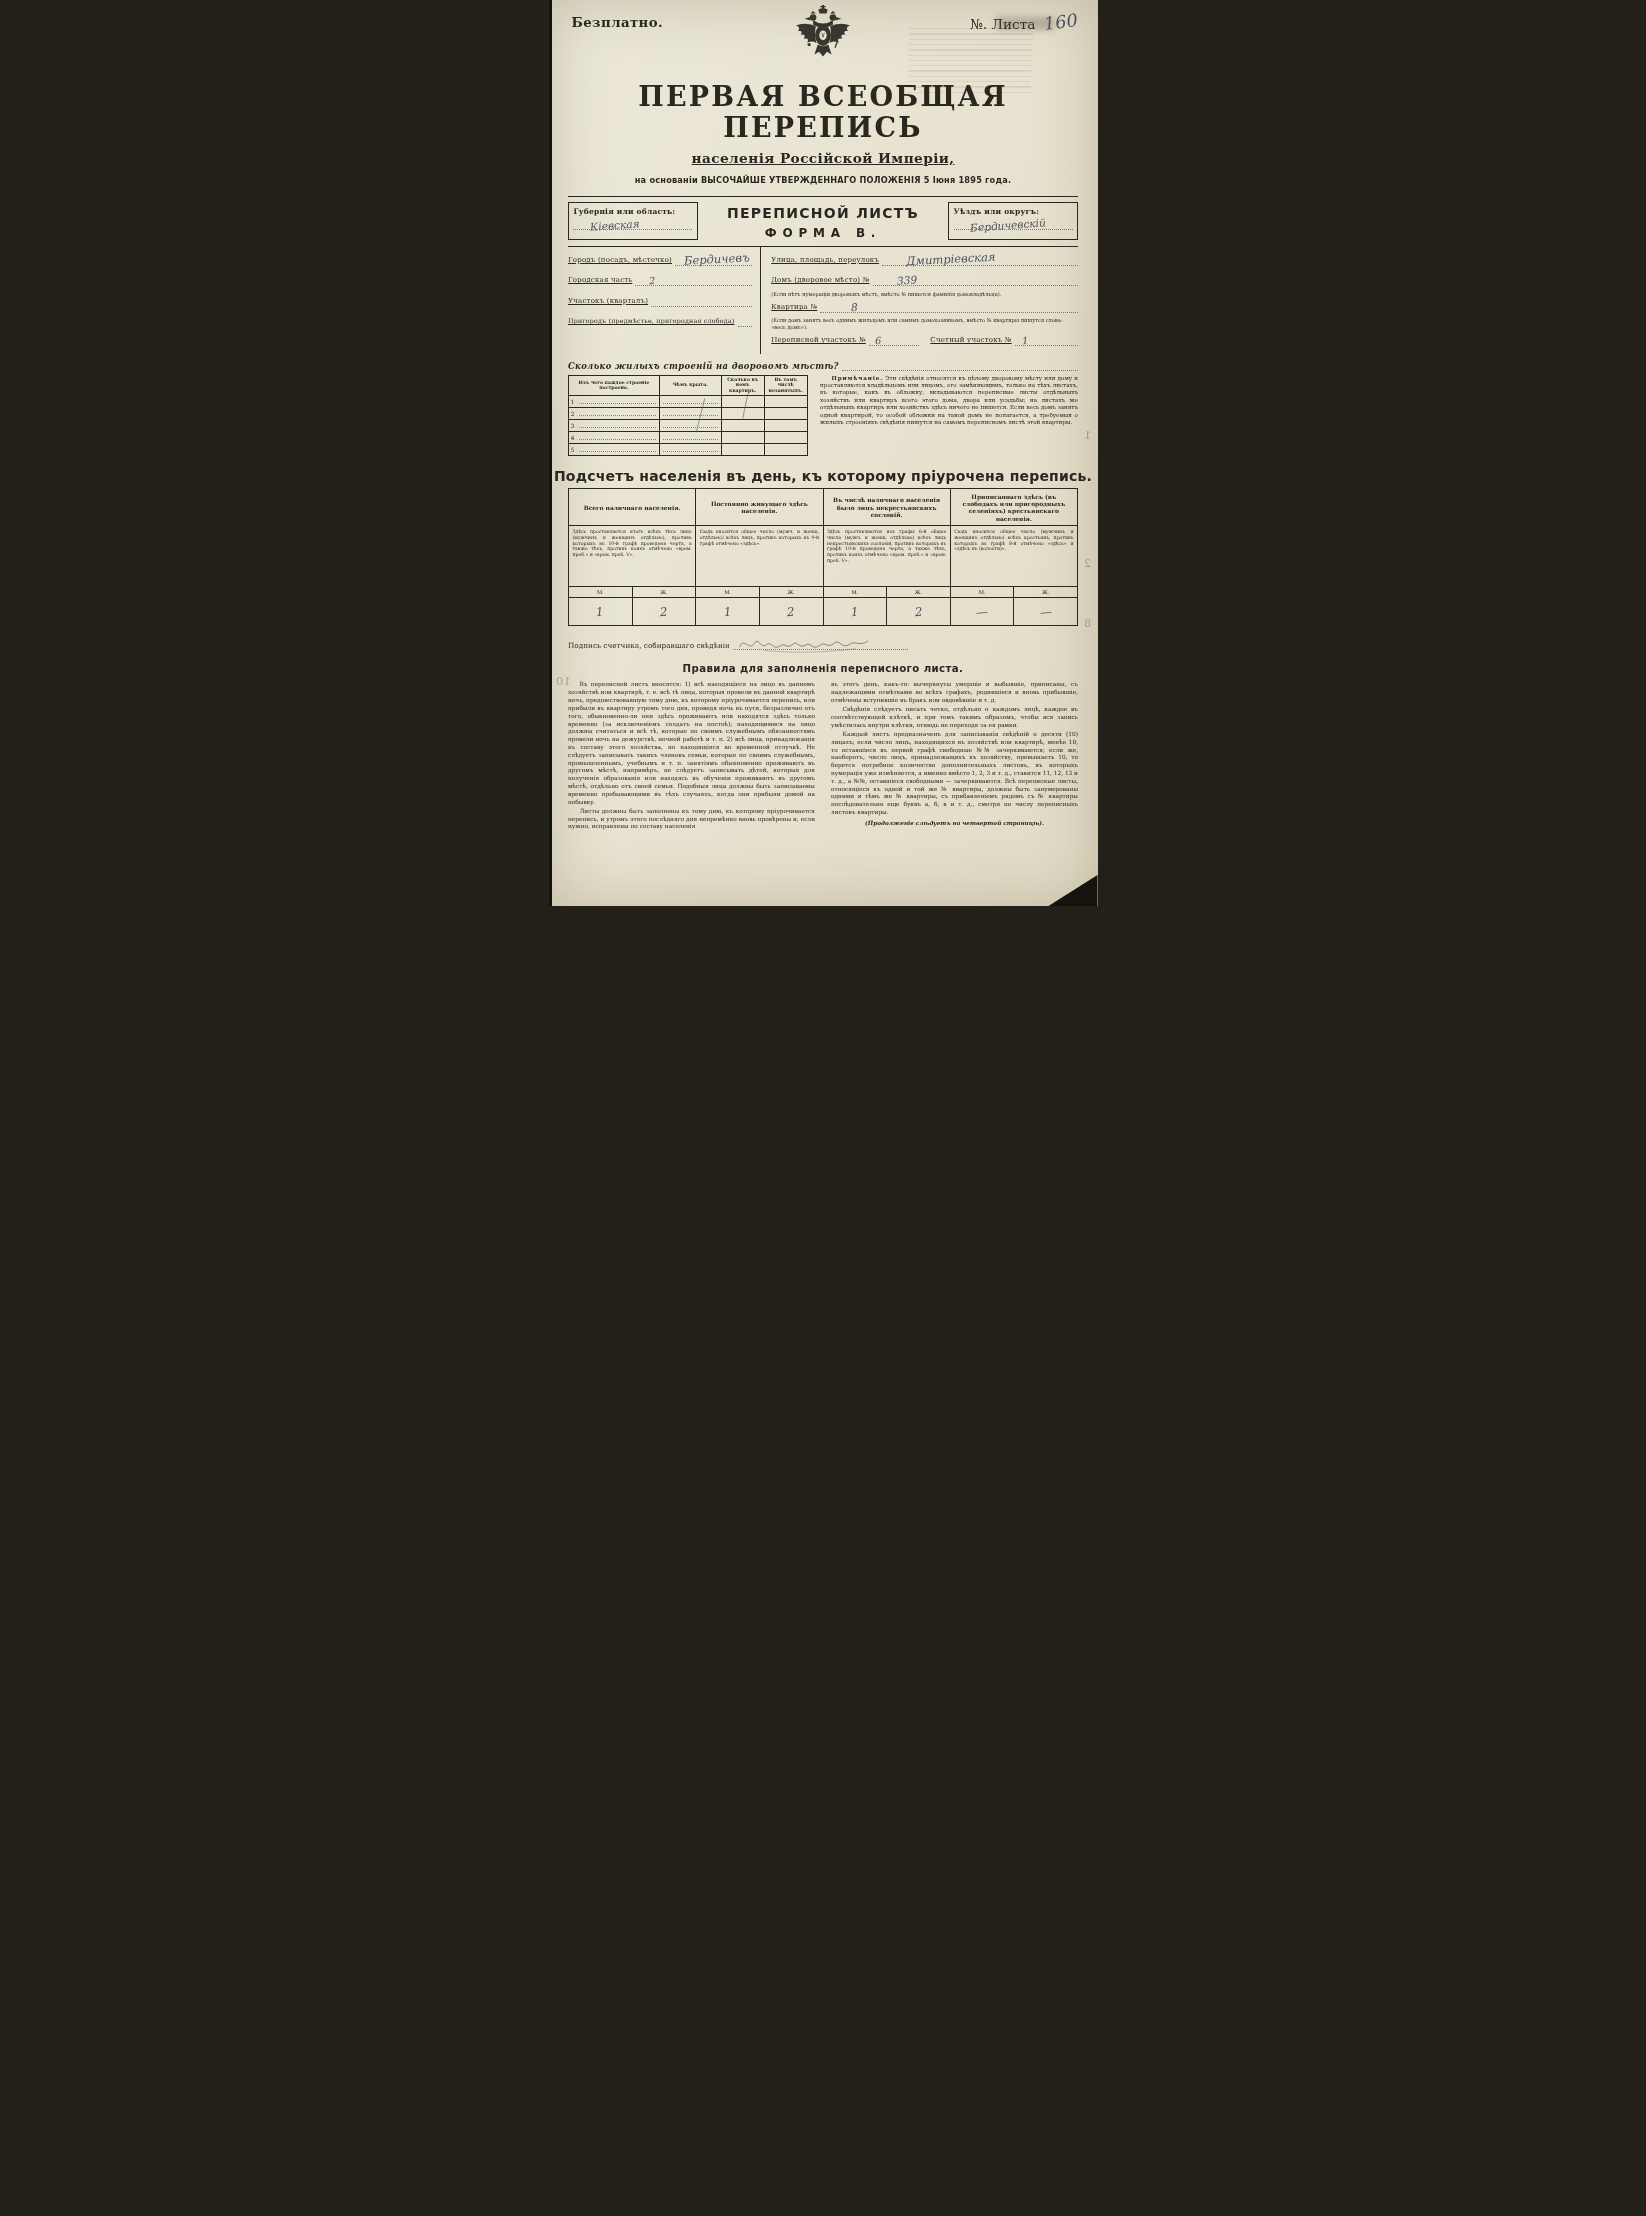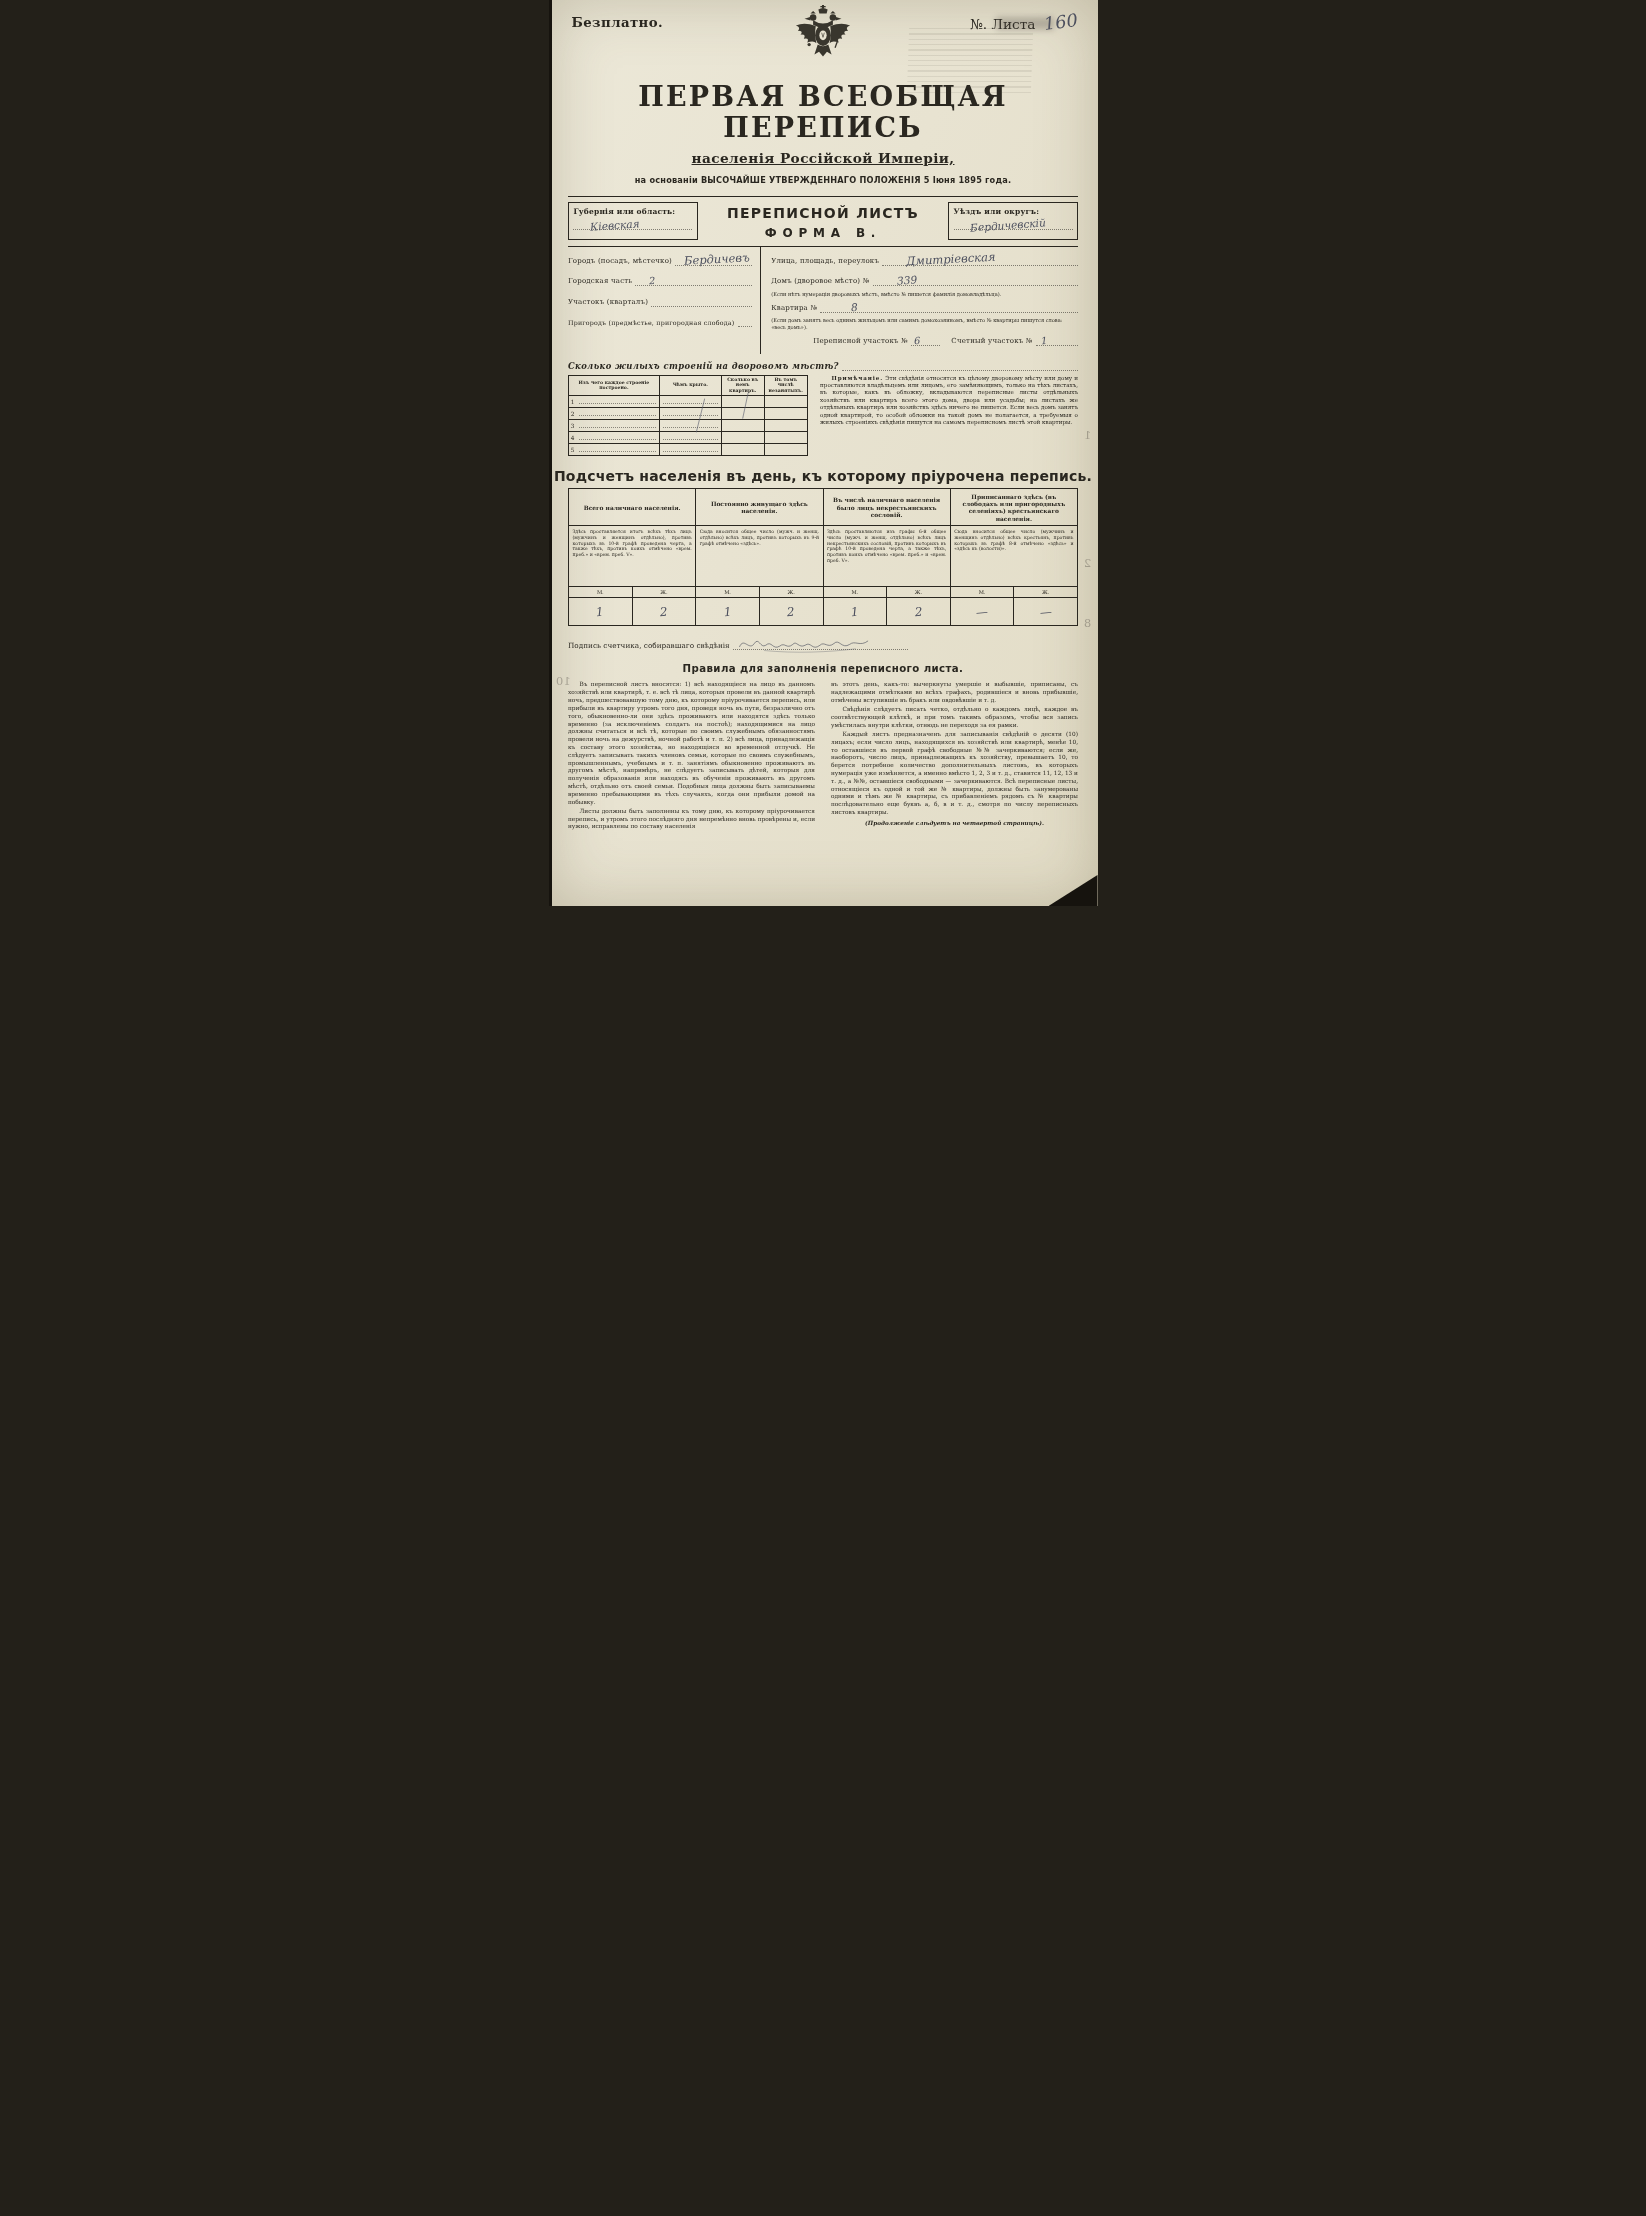--- a/index.html
+++ b/index.html
@@ -38,29 +38,29 @@
   .dotline { display:block; border-bottom:0.9px dotted rgba(40,38,32,.55); height:13.3px; position:relative; }
   .dotline .hand { position:absolute; left:14%; bottom:-1.8px; }
   .hv24 { font-size:10.6px; transform:rotate(-4deg); }
   .band-center { flex:1; text-align:center; font-family:"DejaVu Sans", sans-serif; font-weight:bold; padding-top:1.8px; }
   .bc1 { font-size:14px; letter-spacing:1.3px; }
   .bc2 { font-size:12px; letter-spacing:5.8px; margin-top:4.4px; }
   
   .addr { display:flex; margin:0 19.5px; border-top:0.9px solid #2a2720; }
   .addr-left { width:36%; padding:8.9px 8px 3.5px 0; border-right:0.9px solid #2a2720; }
   .addr-right { flex:1; padding:8.9px 0 3.5px 10.6px; }
-  .fld { display:flex; align-items:center; margin-bottom:10.6px; font-size:7px; }
+  .fld { display:flex; align-items:flex-start; margin-bottom:10.6px; font-size:7px;text-decoration:underline; }
   .fld .flabel { white-space:nowrap; letter-spacing:0.2px; }
   .fld.small .flabel { font-size:6.3px; }
   .fld .dots { flex:1; border-bottom:0.9px dotted rgba(40,38,32,.55); margin-left:3.1px; position:relative; height:8.9px; }
   .fld .dots .hand { position:absolute; left:12%; bottom:-0.9px; white-space:nowrap; }
   .hv26 { font-size:11.5px; transform:rotate(-3deg); }
   .hv22 { font-size:9.8px; transform:rotate(-3deg); }
   .note { font-size:5.1px; margin:-6.2px 0 6.2px; line-height:1.25; }
-  .prec { display:flex; gap:11.5px;margin-left:42px; }
+  .prec { display:flex; gap:11.5px; }
   .prec .fld { flex:1; margin-bottom:4.4px; }
   
   .q { margin:7px 19.5px 3.5px; display:flex; align-items:flex-end; }
   .qt { font-size:8.4px; font-weight:bold; font-style:italic; letter-spacing:0.4px; white-space:nowrap; }
   .q .dots { flex:1; border-bottom:0.9px dotted rgba(40,38,32,.55); margin-left:3.5px; height:7px; }
   .bwrap { display:flex; margin:2.7px 19.5px 0; gap:12.4px; }
   .btable-wrap { width:47%; position:relative; }
   .btable { width:100%; border-collapse:collapse; }
   .btable th { border:0.7px solid #2a2720; font-size:4.6px; font-weight:bold; padding:1.3px 1.8px; line-height:1.2; text-align:center; }
   .btable td { border:0.6px solid #2a2720; height:11px; position:relative; padding:0 1.8px; vertical-align:bottom; }

